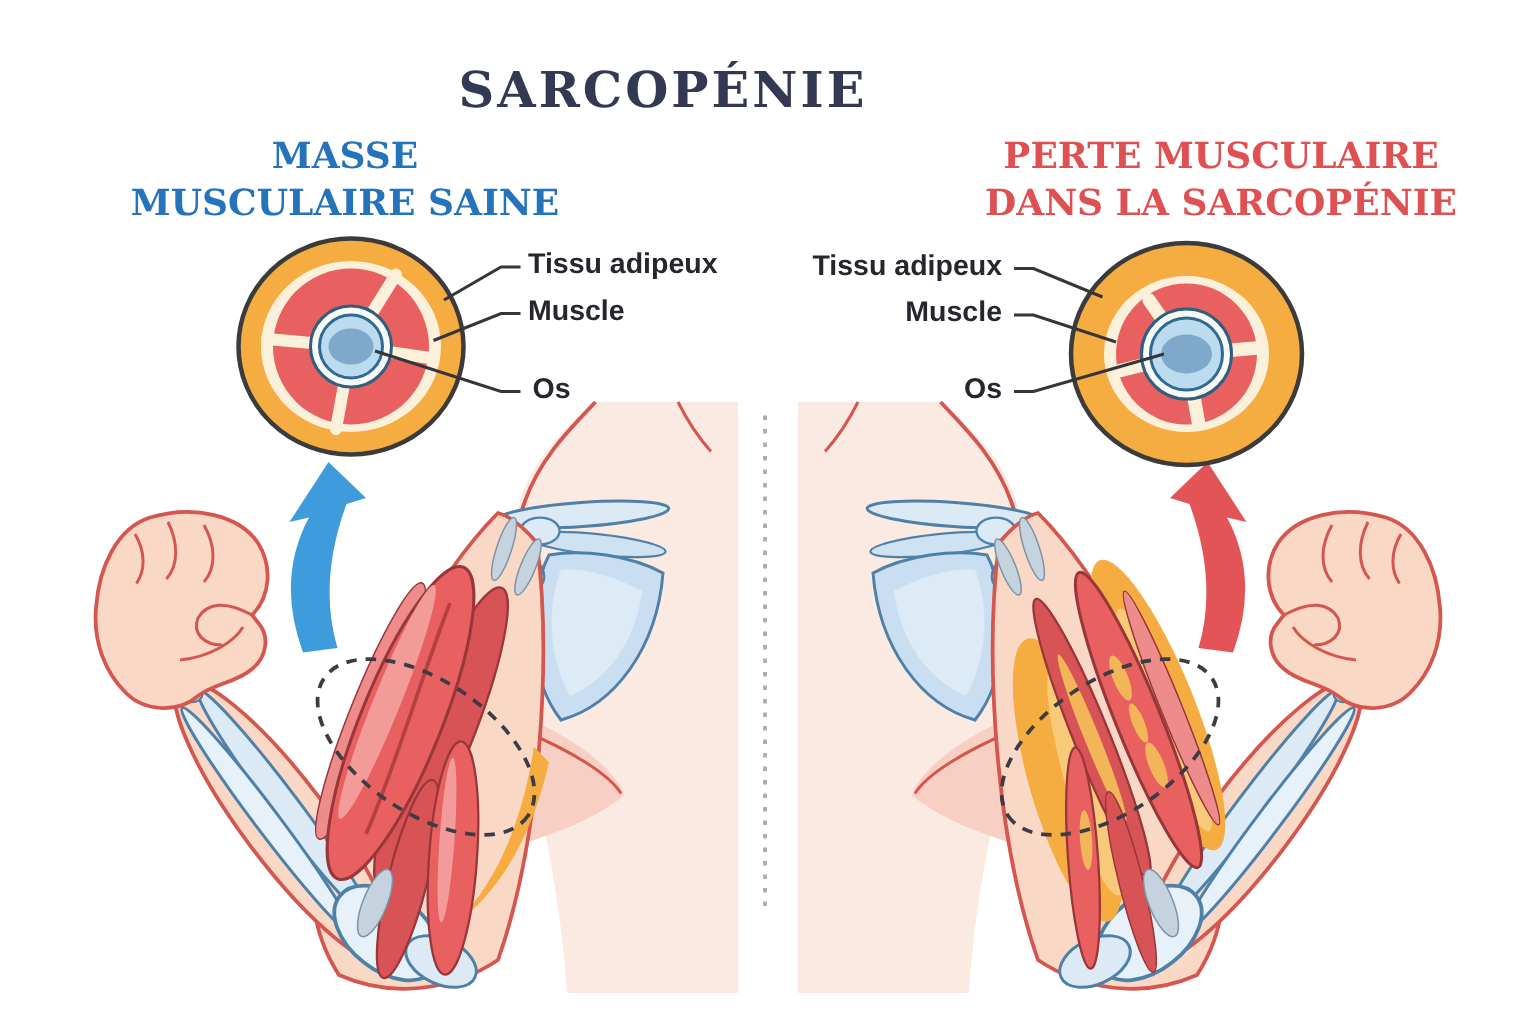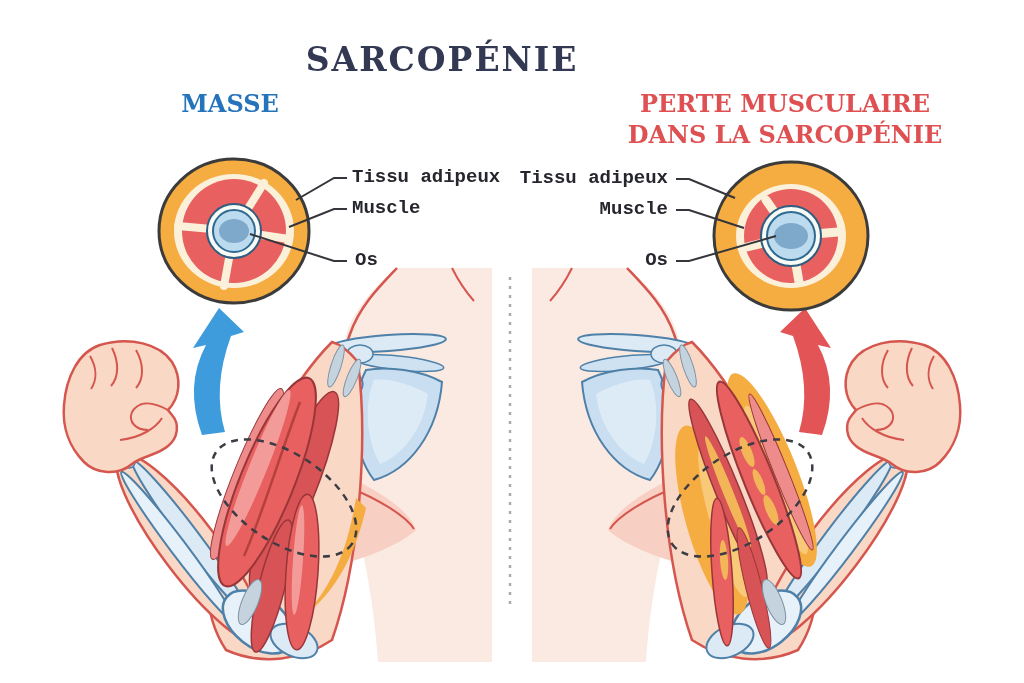--- a/index.html
+++ b/index.html
@@ -13,22 +13,22 @@
   }
   html,body{margin:0;padding:0;}
   body{width:1024px;height:683px;position:relative;background:#ffffff;overflow:hidden;
        font-family:"DejaVu Serif", serif;}
   .stage{position:absolute;inset:0;width:1024px;height:683px;}
   .abs{position:absolute;}
   .title{top:40px;left:0;width:884px;text-align:center;font-size:33px;font-weight:bold;
          letter-spacing:2px;color:var(--title-navy);}
   .heading{top:88px;width:400px;text-align:center;font-size:24px;font-weight:bold;line-height:1.3;}
   .heading.left{left:30px;color:var(--heading-blue);}
-  .heading.right{left:585px;color:var(--heading-red);}
-  .xlabel{font-family:Liberation Mono, monospace;font-weight:bold;font-size:19px;
+  .heading.right{left:614px;color:var(--heading-red);}
+  .xlabel{font-family:Liberation Sans, sans-serif;font-weight:bold;font-size:19px;
           color:var(--label-dark);white-space:nowrap;}
 </style>
 </head>
 <body>
 
 <svg class="stage" viewBox="0 0 1024 683" xmlns="http://www.w3.org/2000/svg">
   <defs>
 
     <g id="armBase">
       <path d="M 396 268 C 374 288 354 308 346 336 C 334 380 338 448 352 506 C 364 554 374 602 378 662 L 492 662 L 492 268 Z" style="fill:var(--skin-light)"></path>
@@ -135,20 +135,21 @@
     <circle cx="791" cy="236" r="24" style="fill:var(--bone-ring)" stroke="#2F6A92" stroke-width="2"></circle>
     <ellipse cx="791" cy="236" rx="17" ry="13" style="fill:var(--bone-core)"></ellipse>
   </g>
   <path d="M676 179 L689 179 L735 198 M676 210 L689 210 L744 228 M676 261 L689 261 L776 236" style="stroke:var(--connector)" stroke-width="2" fill="none"></path>
 </svg>
 
 <div class="abs title">SARCOPÉNIE</div>
 
 <div class="abs heading left">
   <div>MASSE</div>
+  <div>MUSCULAIRE SAINE</div>
 </div>
 
 <div class="abs heading right">
   <div>PERTE MUSCULAIRE</div>
   <div>DANS LA SARCOPÉNIE</div>
 </div>
 
 <div class="abs xlabel" style="left:352px;top:166px;">Tissu adipeux</div>
 <div class="abs xlabel" style="left:352px;top:197px;">Muscle</div>
 <div class="abs xlabel" style="left:355px;top:249px;">Os</div>

